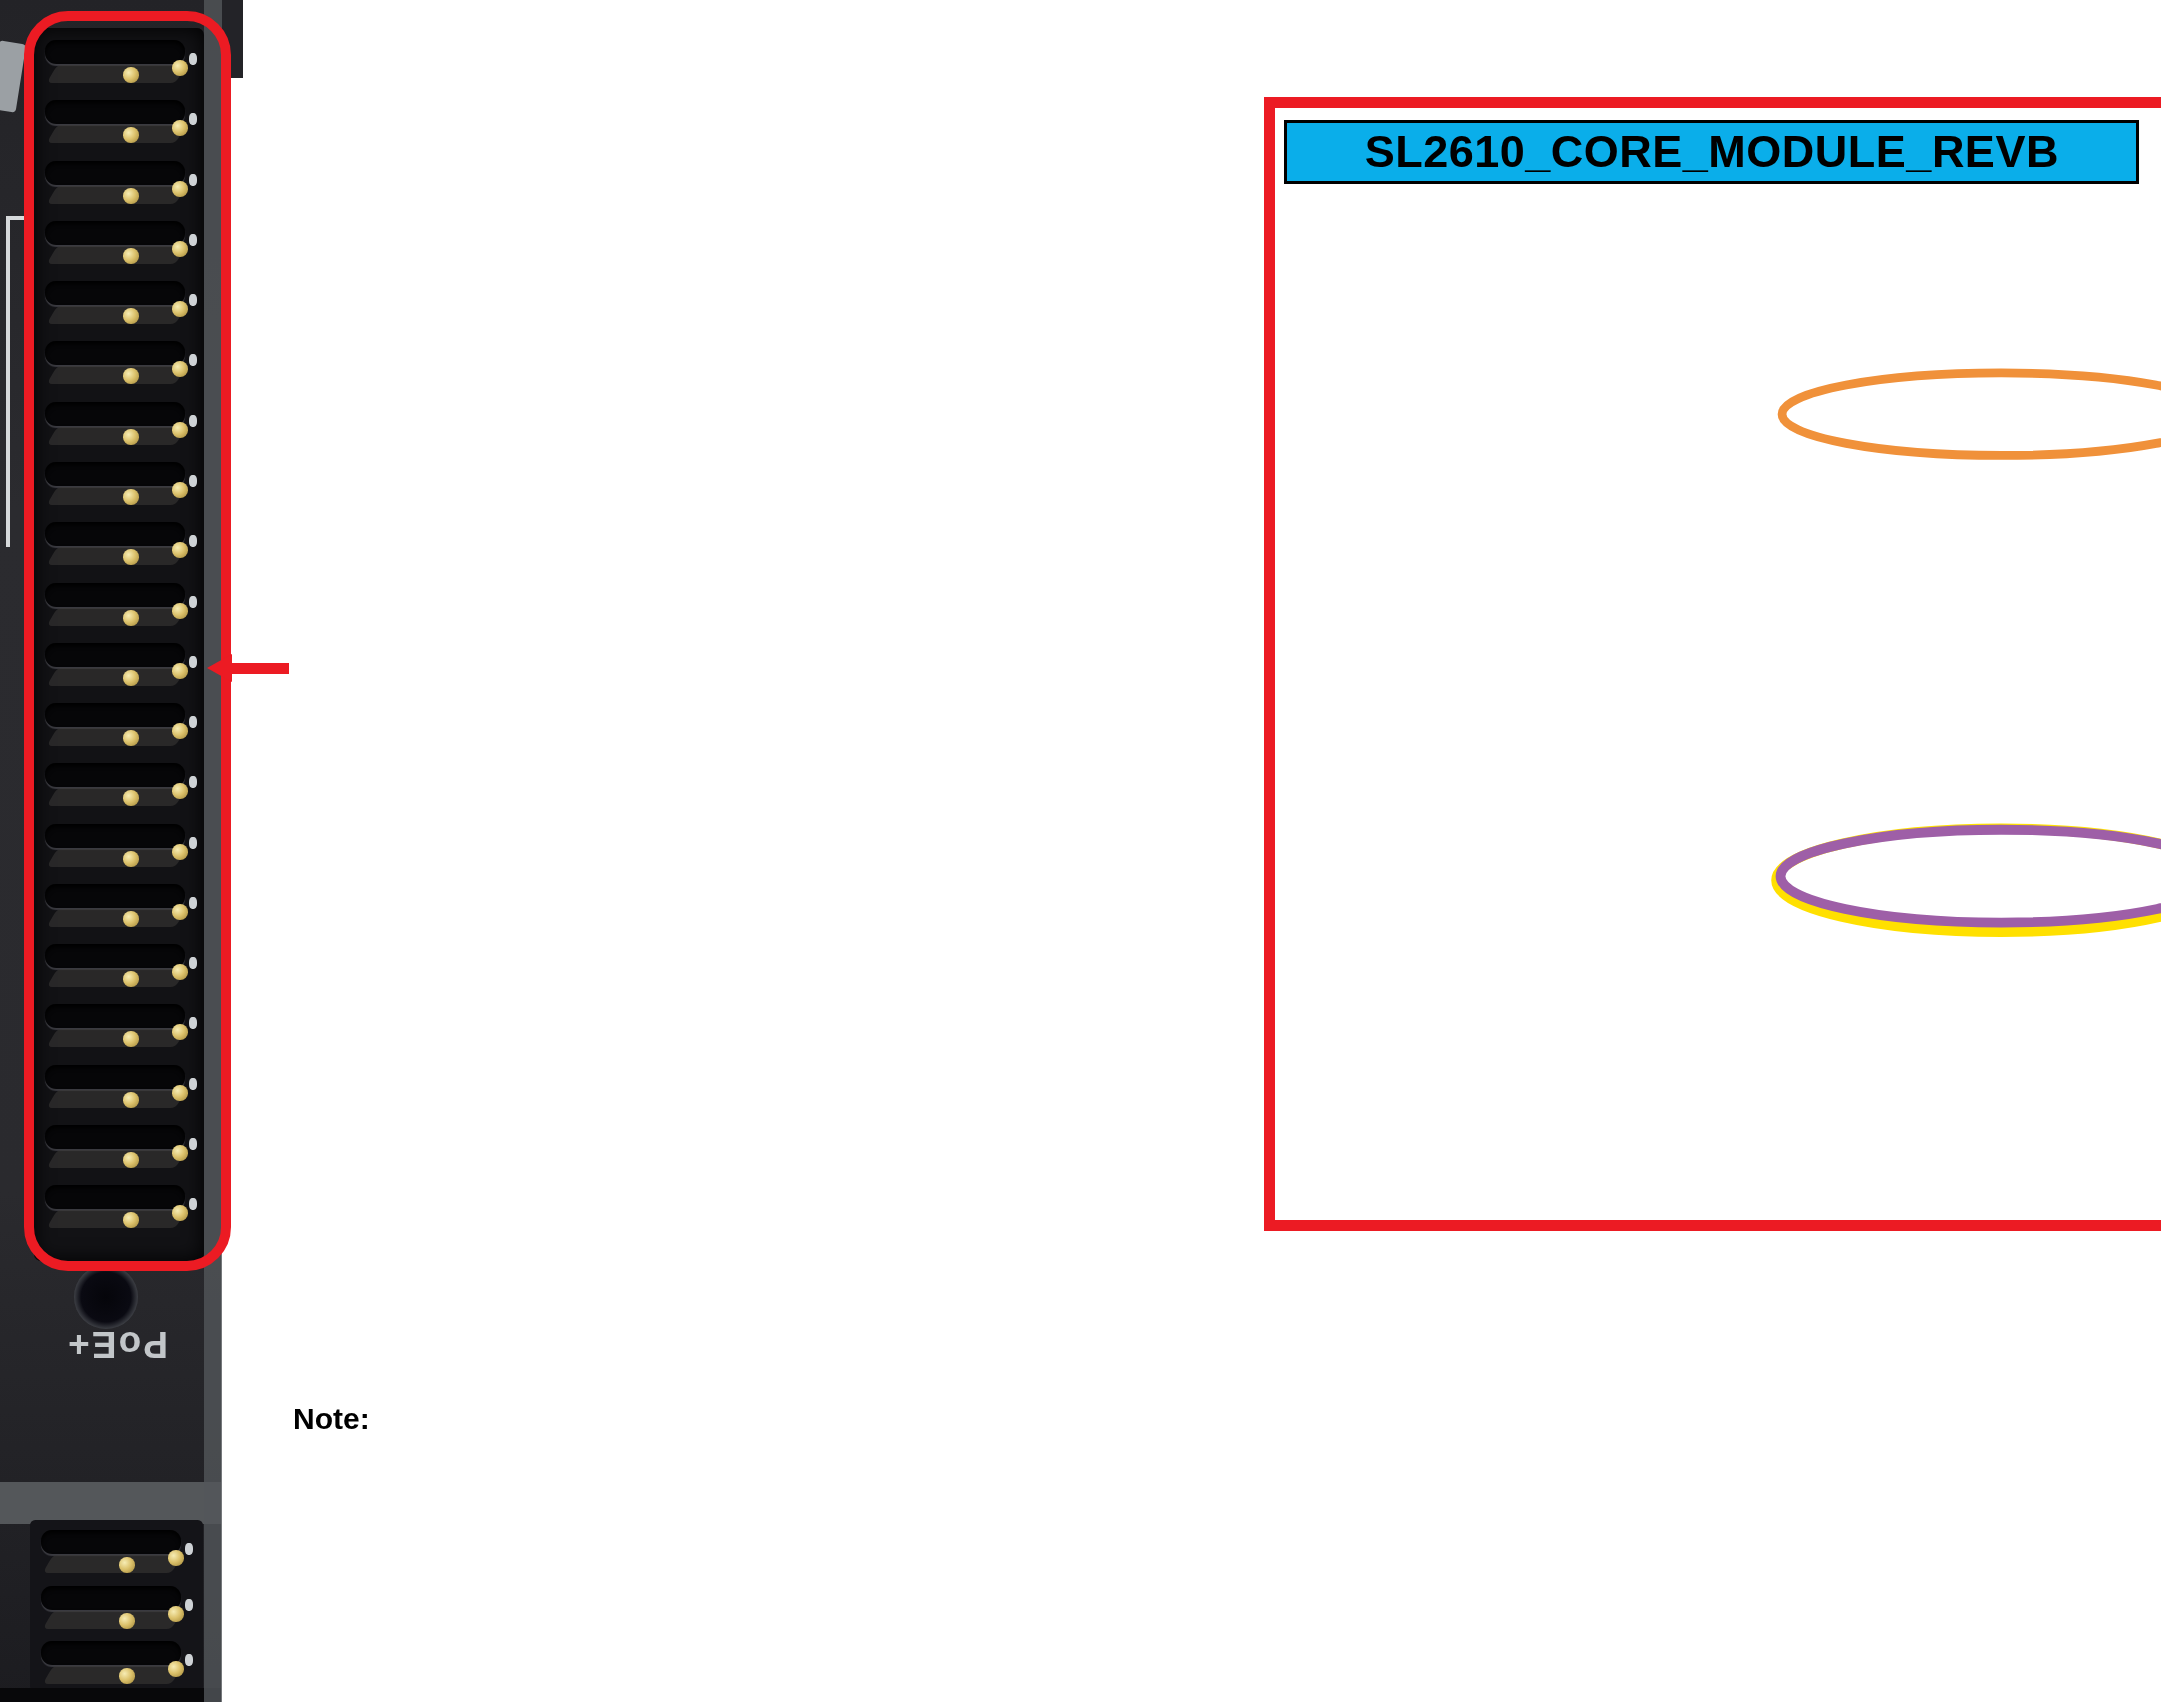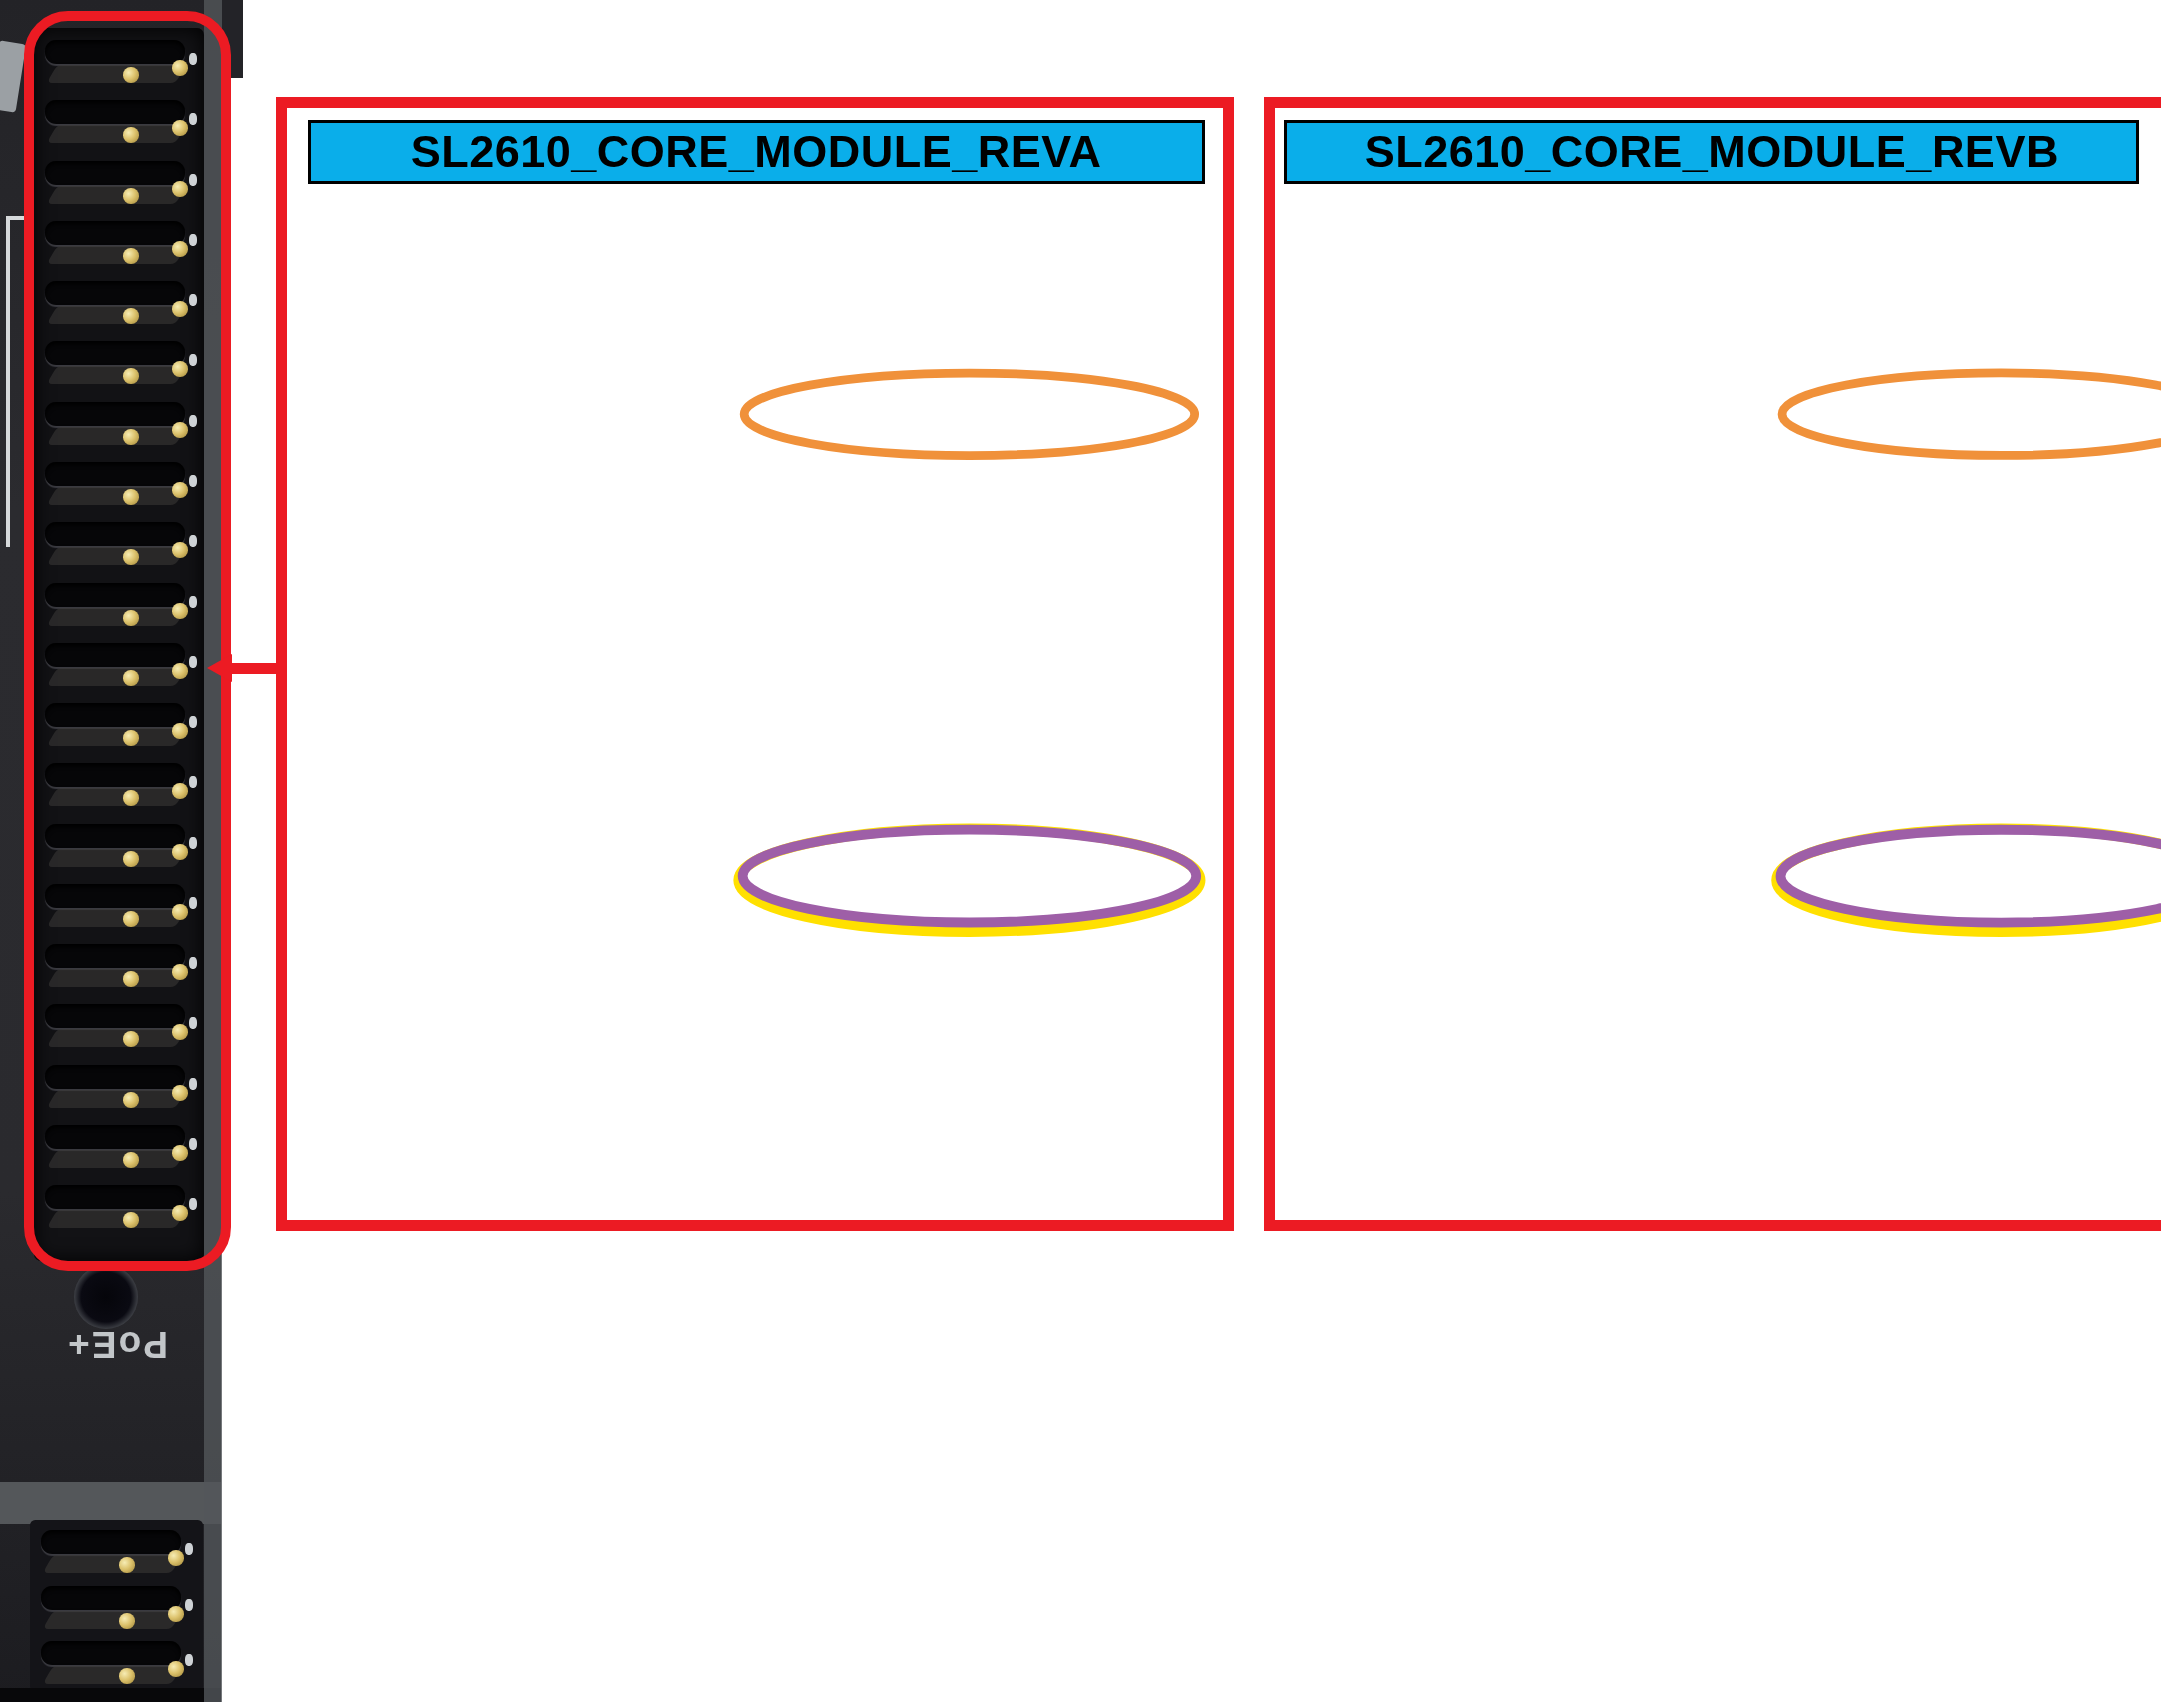--- a/index.html
+++ b/index.html
@@ -243,43 +243,20 @@
         </div>
       </div>
     <div class="bottom-strip"></div>
     <div class="pcb-edge"></div>
   </div>
 
   <div class="photo-outline"></div>
   <div class="callout-line"></div>
   <div class="callout-arrow"></div>
 
-  <section class="pin-frame" style="left:276px;top:97px;width:958px;height:1134px;">
-    <table class="pintable" style="left:20.6px;top:12.4px;width:894px;">
-      <colgroup>
-        <col style="width:315px">
-          <col style="width:62px">
-          <col style="width:67px">
-        <col style="width:67px">
-          <col style="width:67px">
-          <col style="width:316px">
-      </colgroup>
-      <thead>
-        <tr>
-          <th colspan="6">SL2610_CORE_MODULE_REVA</th>
-        </tr>
-      </thead>
-      <tbody></tbody>
-    </table>
-    <svg class="callouts" viewBox="0 0 1816 2157">
-      <ellipse class="el-orange" cx="1324" cy="594" rx="437" ry="80"></ellipse>
-      <ellipse class="el-yellow" cx="1324" cy="1498" rx="448" ry="100"></ellipse>
-      <ellipse class="el-purple" cx="1324" cy="1490" rx="440" ry="90"></ellipse>
-    </svg>
-  </section>
 
   <section class="pin-frame" style="left:1264px;top:97px;width:1049px;height:1134px;">
     <table class="pintable" style="left:9.3px;top:12.4px;width:852px;">
       <colgroup>
         <col style="width:306px">
           <col style="width:62px">
           <col style="width:67px">
         <col style="width:67px">
           <col style="width:67px">
           <col style="width:283px">
@@ -292,16 +269,17 @@
       <tbody></tbody>
     </table>
     <svg class="callouts" viewBox="0 0 1681 2157">
       <ellipse class="el-orange" cx="1253" cy="594" rx="425" ry="80"></ellipse>
       <ellipse class="el-yellow" cx="1253" cy="1498" rx="436" ry="100"></ellipse>
       <ellipse class="el-purple" cx="1253" cy="1490" rx="428" ry="90"></ellipse>
     </svg>
   </section>
 
   <div class="note">
+    <div class="note-label">Note:</div>
   </div>
 
 </div>
 
 
 </body></html>

